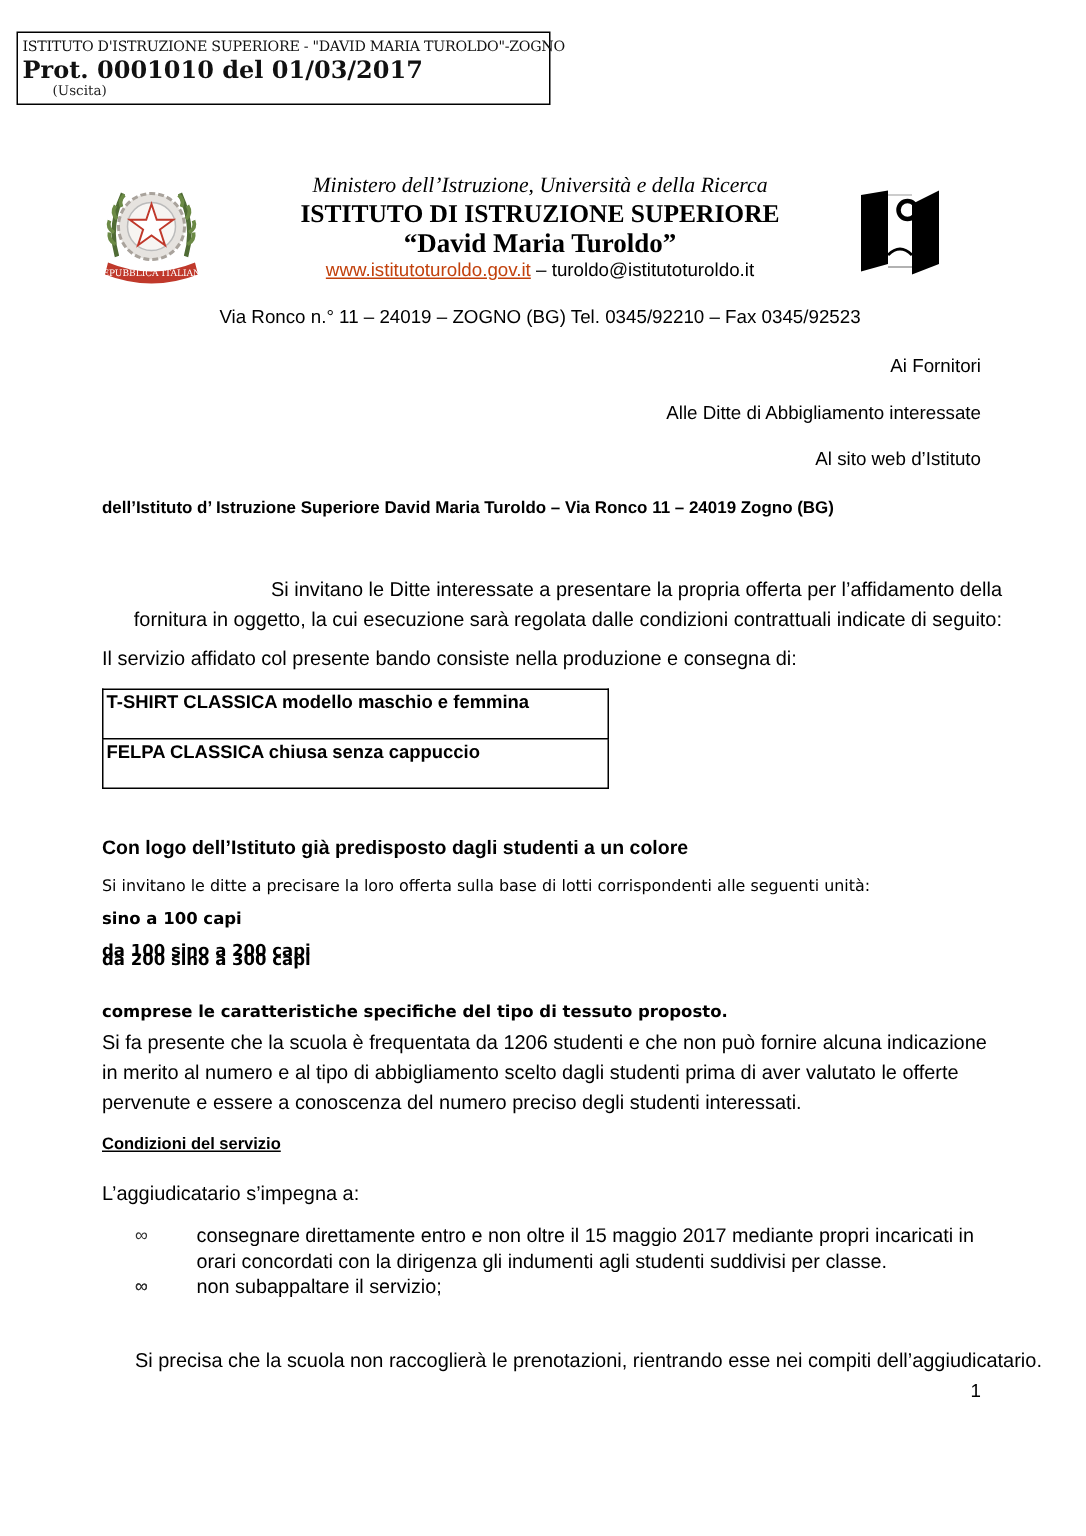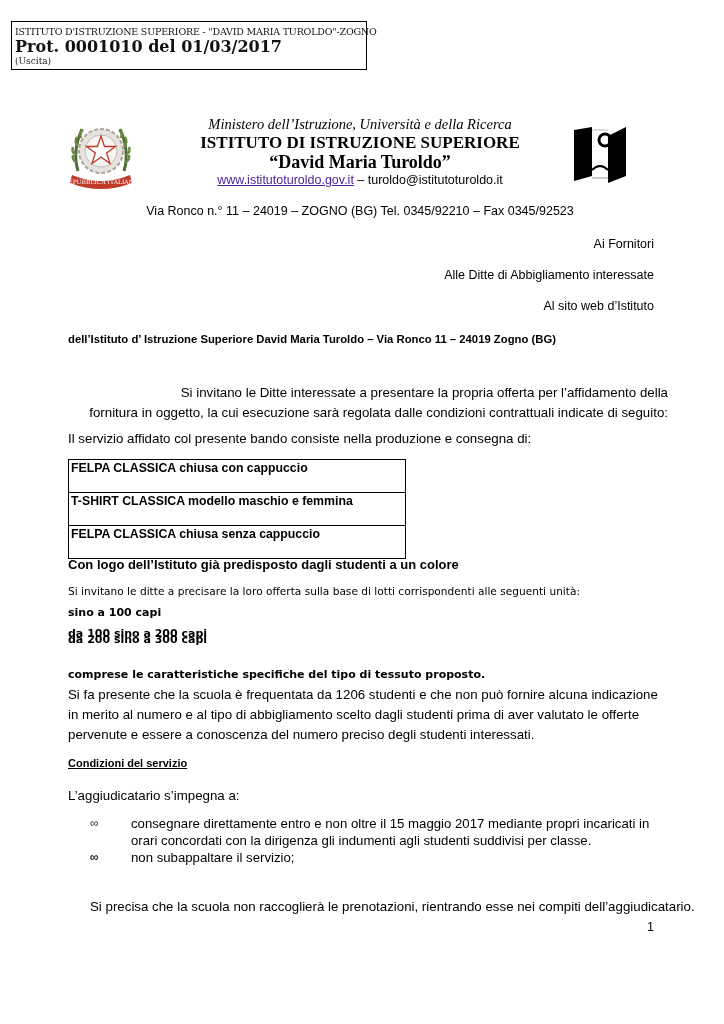--- a/index.html
+++ b/index.html
@@ -1,31 +1,31 @@
 <!DOCTYPE html>
 <html><head>
 <meta charset="utf-8">
 <style>
   html, body { margin: 0; padding: 0; background: #ffffff; }
   body { width: 724px; height: 1024px; position: relative; overflow: hidden; color: #000; font-family: "Liberation Sans", sans-serif; }
   .abs { position: absolute; }
   .stamp { left: 11px; top: 21px; width: 356px; height: 49px; border: 1px solid #000; box-sizing: border-box; padding: 2px 3px; font-family: "DejaVu Serif", serif; line-height: 15px; }
   .stamp .l1 { font-size: 9.5px; letter-spacing: -0.2px; white-space: nowrap; color: #111; }
   .stamp .l2 { font-size: 16px; font-weight: bold; color: #111; }
-  .stamp .l3 { font-size: 9px; color: #222; }
+  .stamp .l3 { font-size: 9px; color: #222; margin-left: 20px; }
 
   .emblem { left: 68px; top: 117px; width: 66px; height: 74px; }
   .logo { left: 572px; top: 126px; width: 56px; height: 58px; }
 
   .lh { left: 150px; width: 420px; text-align: center; font-family: "Liberation Serif", serif; }
   .lh-ministry { top: 116px; font-style: italic; font-size: 14.5px; }
   .lh-institute { top: 133px; font-size: 17px; font-weight: bold; }
   .lh-name { top: 152px; font-size: 18px; font-weight: bold; }
   .lh-web { top: 173px; font-family: "Liberation Sans", sans-serif; font-size: 12.5px; }
-  .lh-web a { color: #4c1d95; text-decoration: underline; text-align: right; }
+  .lh-web a { color: #c2410c; text-decoration: underline; text-align: right; }
   .lh-address { left: 60px; width: 600px; top: 204px; text-align: center; font-size: 12.5px; }
 
   .recip { right: 70px; text-align: right; font-size: 12.5px; }
 
   .oggetto { left: 68px; top: 329px; width: 600px; font-size: 11.3px; font-weight: bold; line-height: 20px; }
   .oggetto .key { font-size: 12.5px; }
 
   .para { left: 68px; width: 600px; font-size: 13.3px; line-height: 20px; }
   .indent { text-indent: 72px; text-align: right; }
 
@@ -97,23 +97,20 @@
 
 <div class="abs oggetto">
   <div>dell’Istituto d’ Istruzione Superiore David Maria Turoldo – Via Ronco 11 – 24019  Zogno (BG)</div>
 </div>
 
 <div class="abs para indent" style="top:383px;">Si invitano le Ditte interessate a presentare la propria offerta per l’affidamento della fornitura  in oggetto, la cui esecuzione sarà regolata dalle condizioni contrattuali indicate di seguito:</div>
 <div class="abs para" style="top:429px;">Il servizio affidato col presente bando consiste nella produzione e consegna  di:</div>
 
 <table class="abs items">
   <tbody>
-      <tr>
-        <td>FELPA CLASSICA chiusa con cappuccio</td>
-      </tr>
   <tr>
         <td>T-SHIRT CLASSICA modello maschio e femmina</td>
       </tr>
   <tr>
         <td>FELPA CLASSICA chiusa senza cappuccio</td>
       </tr>
 </tbody>
   </table>
 
 <div class="abs para" style="top:555px; font-weight:bold; font-size:13px;">Con logo dell’Istituto già predisposto dagli studenti a un colore</div>

